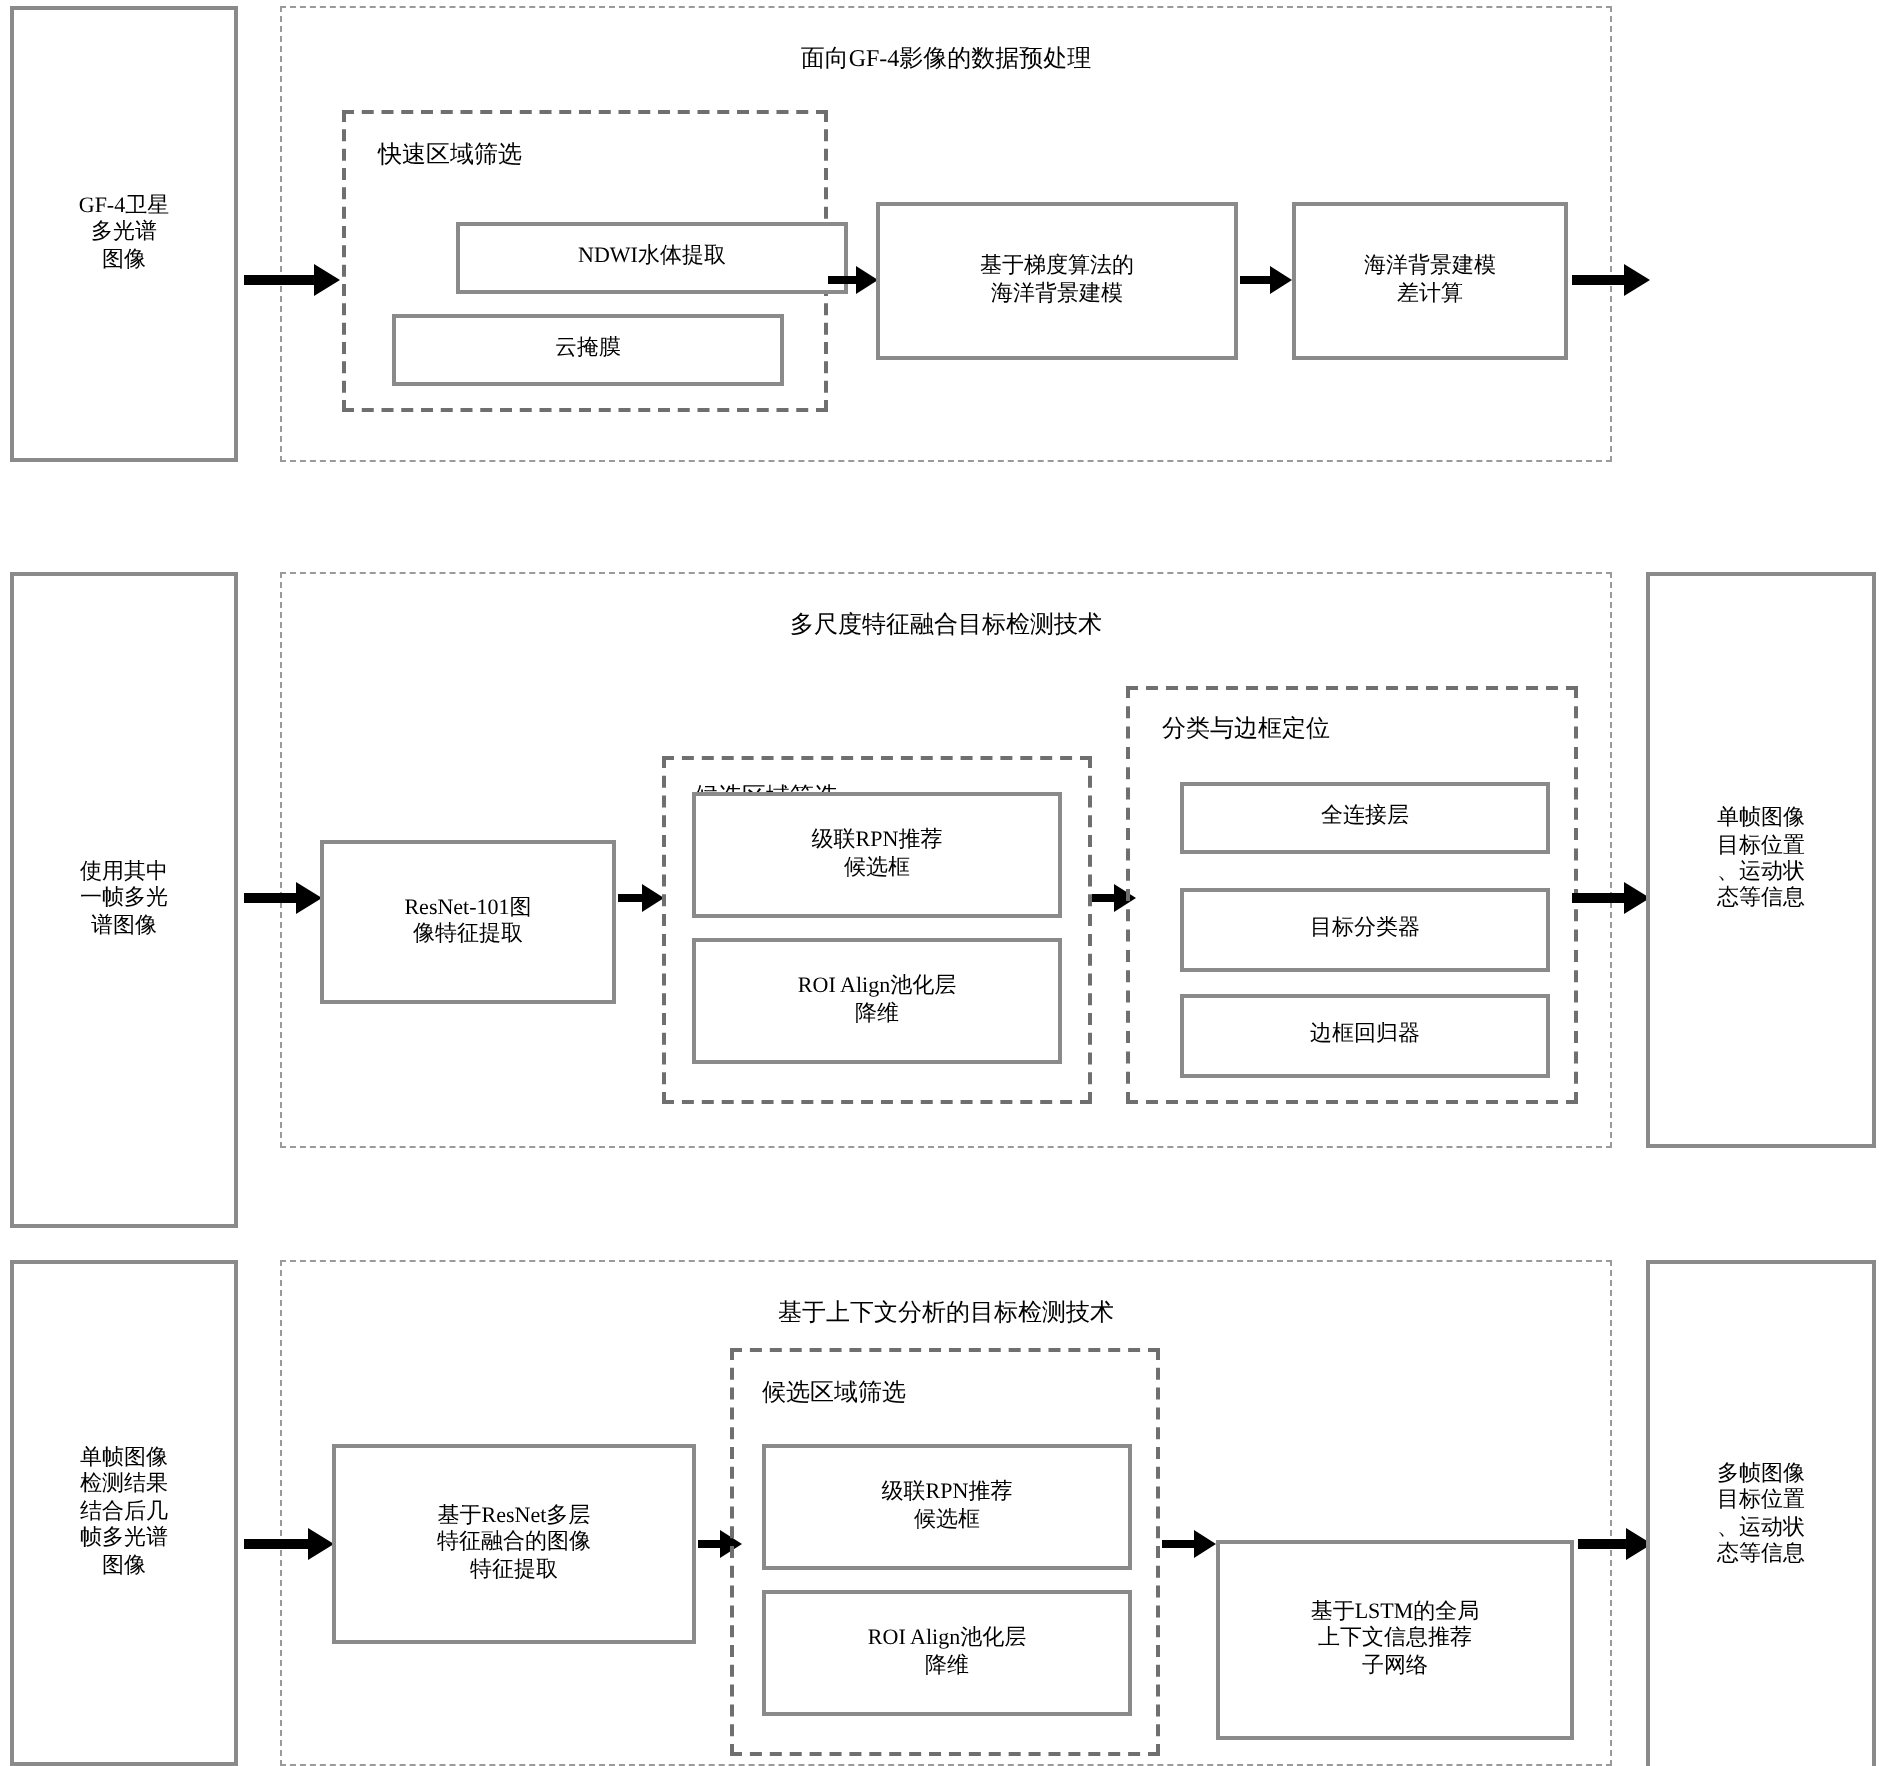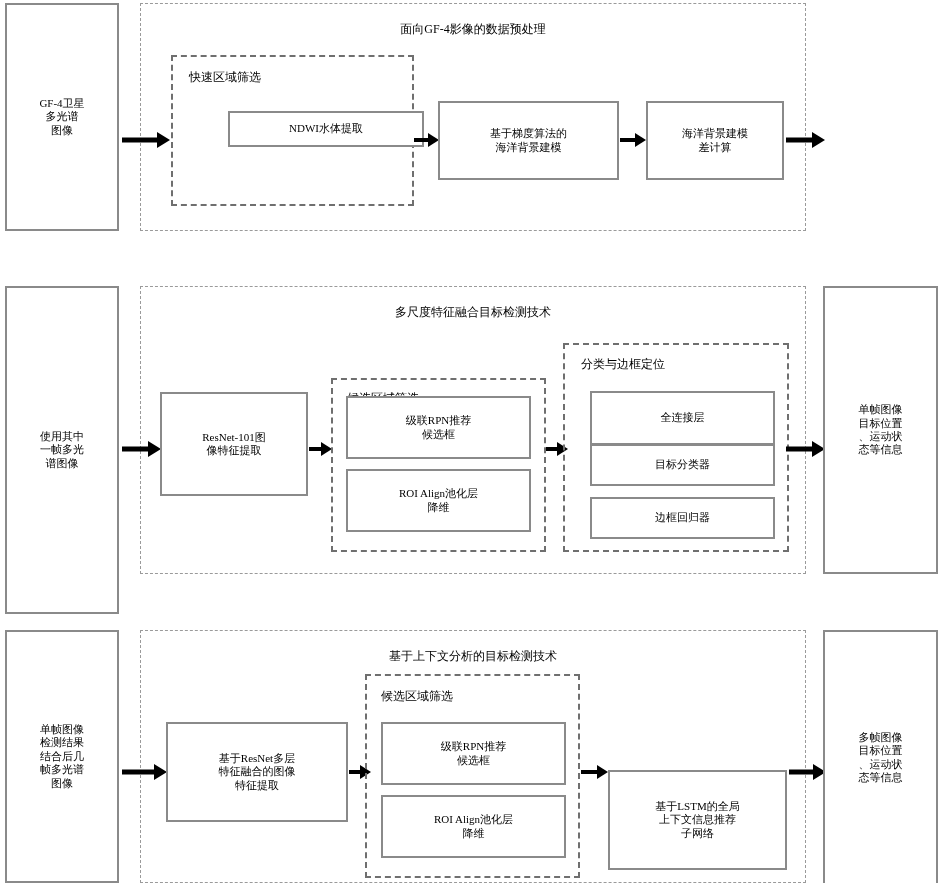--- a/index.html
+++ b/index.html
@@ -106,20 +106,23 @@
   </div>
 
   <div class="abs group-dashdot" style="left:171px; top:55px; width:243px; height:151px;">
     <div class="group-title" style="left:16px; top:14px;">快速区域筛选</div>
   </div>
 
   <div class="abs box" style="left:196px; top:111px; width:196px; height:36px;margin-left:32px;">
     <span>NDWI水体提取</span>
   </div>
 
+  <div class="abs box" style="left:196px; top:157px; width:196px; height:36px;">
+    <span>云掩膜</span>
+  </div>
 
   <div class="arrow thin" style="left:414px; top:140px; width:26px;">
     <div class="shaft" style="width:16px;"></div>
     <div class="head" style="left:14px;"></div>
   </div>
 
   <div class="abs box" style="left:438px; top:101px; width:181px; height:79px;">
     <span>
       <span>基于梯度算法的</span><br>
       <span>海洋背景建模</span>
@@ -154,21 +157,21 @@
       <span>一帧多光</span><br>
       <span>谱图像</span>
     </span>
   </div>
 
   <div class="arrow" style="left:122px; top:449px; width:40px;">
     <div class="shaft" style="width:28px;"></div>
     <div class="head" style="left:26px;"></div>
   </div>
 
-  <div class="abs box" style="left:160px; top:392px; width:148px; height:104px;">
+  <div class="abs box" style="left:160px; top:420px; width:148px; height:82px;">
     <span>
       <span>ResNet-101图</span><br>
       <span>像特征提取</span>
     </span>
   </div>
 
   <div class="arrow thin" style="left:309px; top:449px; width:24px;">
     <div class="shaft" style="width:14px;"></div>
     <div class="head" style="left:12px;"></div>
   </div>
@@ -193,21 +196,21 @@
 
   <div class="arrow thin" style="left:546px; top:449px; width:22px;">
     <div class="shaft" style="width:13px;"></div>
     <div class="head" style="left:11px;"></div>
   </div>
 
   <div class="abs group-dashdot" style="left:563px; top:343px; width:226px; height:209px;">
     <div class="group-title" style="left:16px; top:13px;">分类与边框定位</div>
   </div>
 
-  <div class="abs box" style="left:590px; top:391px; width:185px; height:54px;">
+  <div class="abs box" style="left:590px; top:391px; width:185px; height:36px;">
     <span>全连接层</span>
   </div>
 
   <div class="abs box" style="left:590px; top:444px; width:185px; height:42px;">
     <span>目标分类器</span>
   </div>
 
   <div class="abs box" style="left:590px; top:497px; width:185px; height:42px;">
     <span>边框回归器</span>
   </div>

